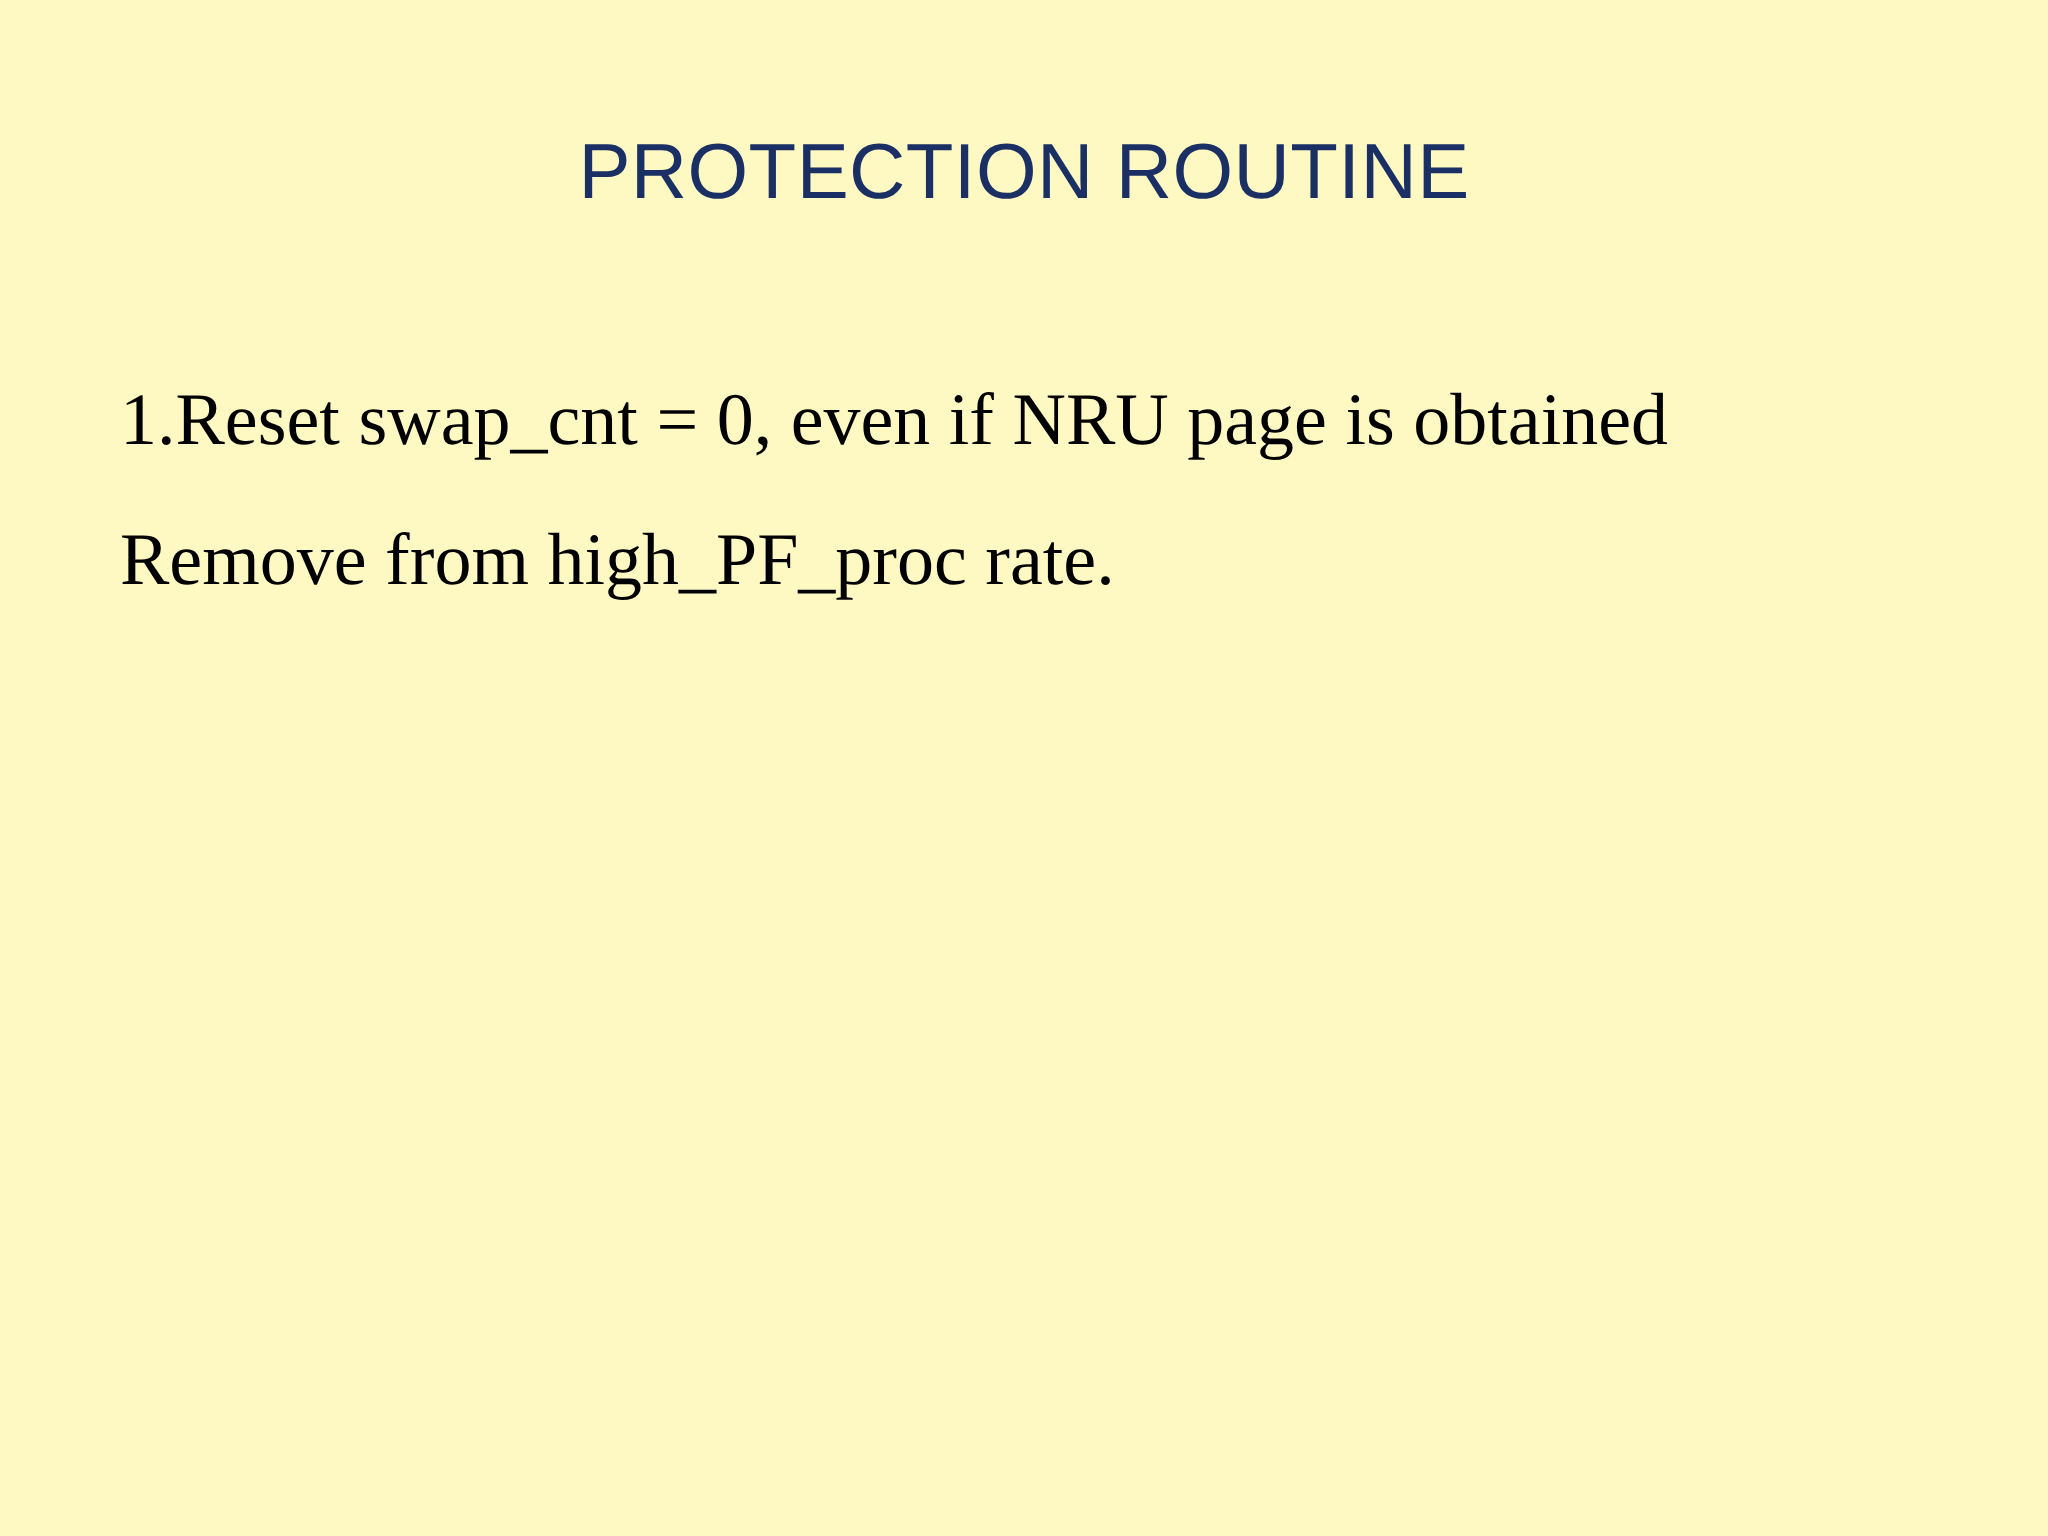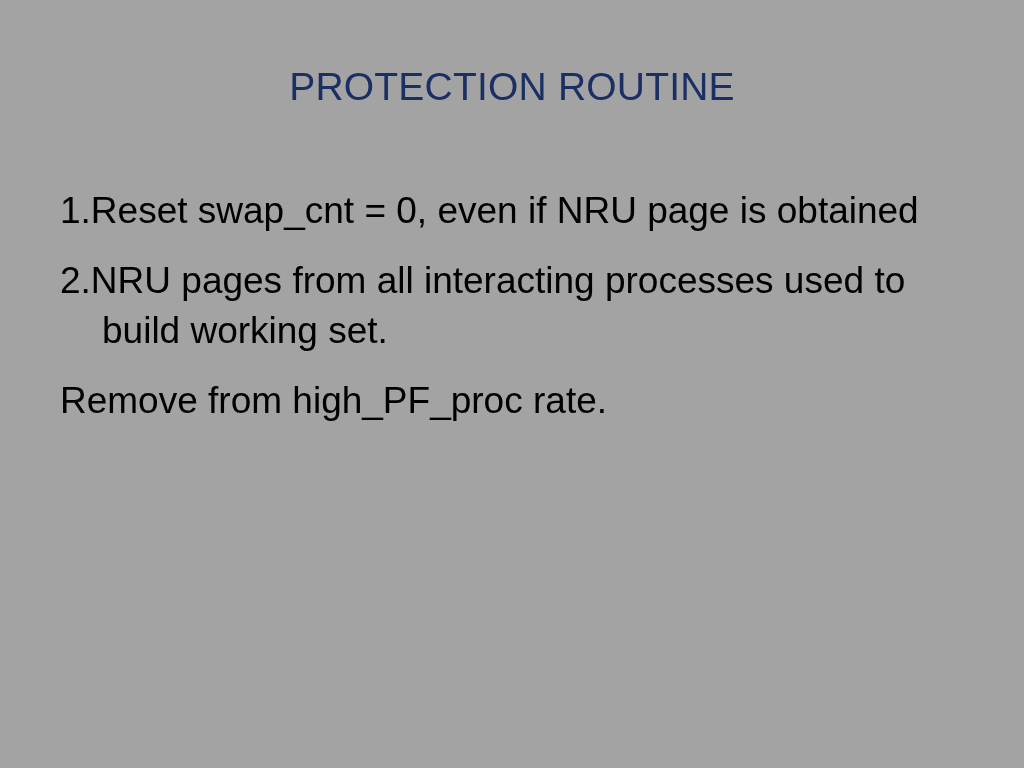--- a/index.html
+++ b/index.html
@@ -11,21 +11,21 @@
 
   body {
     font-family: "Liberation Sans", sans-serif;
     -webkit-font-smoothing: antialiased;
   }
 
   .slide {
     position: relative;
     width: 1024px;
     height: 768px;
-    background: #a3a3a3;
+    background: #fef9c3;
     overflow: hidden;
     box-sizing: border-box;
   }
 
   
   .slide-title {
     position: absolute;
     left: 0;
     top: 64px;
     width: 1024px;
@@ -40,21 +40,21 @@
     margin: 0;
   }
 
   
   .body-block {
     position: absolute;
     left: 60px;
     top: 186px;
     width: 900px;
     color: #000000;
-    font-family: Liberation Sans, sans-serif;
+    font-family: Liberation Serif, serif;
     font-size: 37px;
     font-weight: normal;
     line-height: 50px;
   }
 
   .para {
     margin: 0 0 20px 0;
     padding: 0;
   }
 
@@ -84,21 +84,20 @@
 <body>
 
 <div class="slide">
 
   <h1 class="slide-title">PROTECTION ROUTINE</h1>
 
   <div class="body-block">
 
     <p class="para numbered">1.Reset swap_cnt = 0, even if NRU page is obtained</p>
 
-    <p class="para numbered">2.NRU pages from all interacting processes used to build working set.</p>
 
 
 
     <p class="para flush">Remove from high_PF_proc rate.</p>
 
   </div>
 
 </div>
 
 </body></html>

